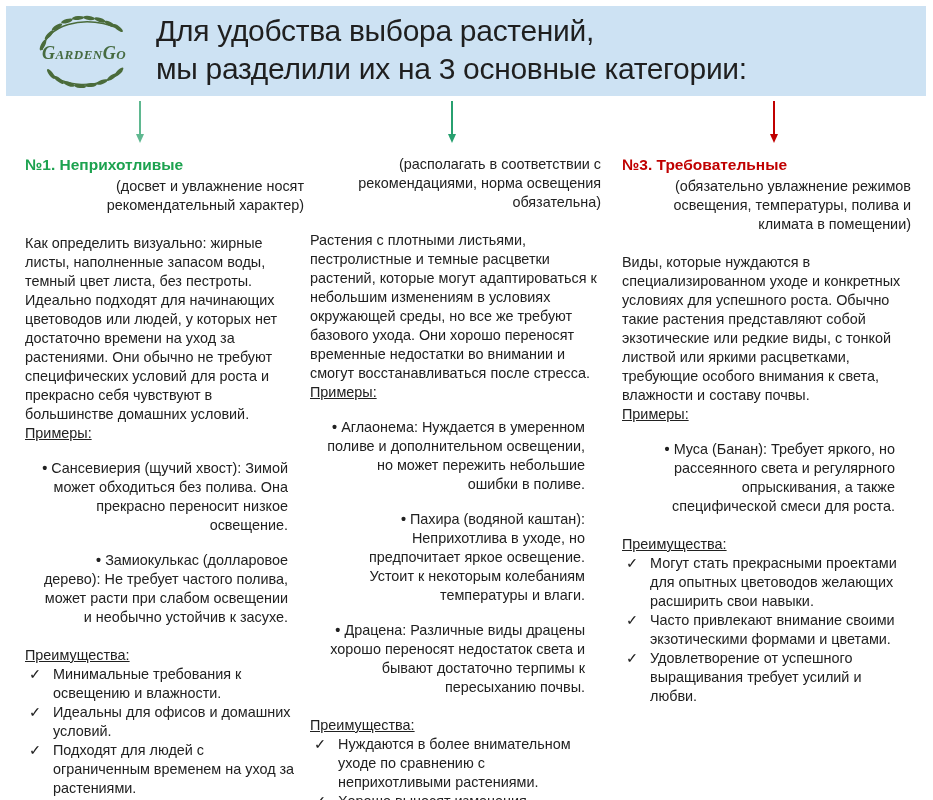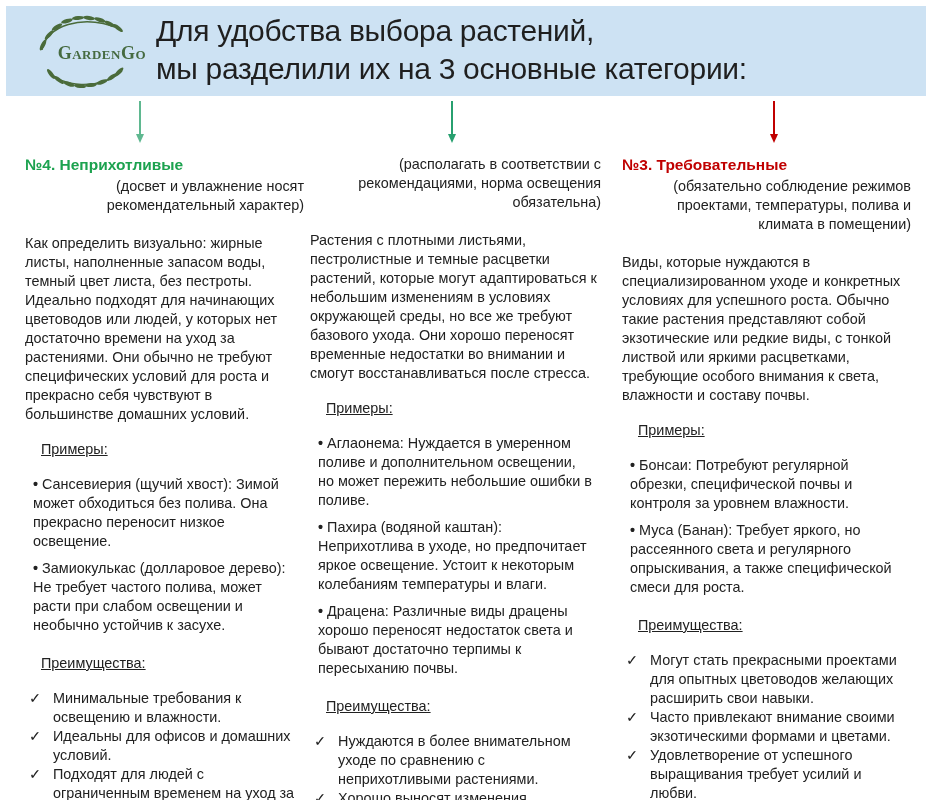--- a/index.html
+++ b/index.html
@@ -23,24 +23,24 @@
   }
 
   
   .banner{
     position:absolute;left:6px;top:6px;right:7px;height:90px;
     background:var(--banner-bg);
   }
   .logo{position:absolute;left:16px;top:2px;width:124px;height:86px;}
   .logo svg{position:absolute;left:0;top:0;}
   .logo-text{
-    position:absolute;left:0;right:0;top:35px;text-align:right;
+    position:absolute;left:0;right:0;top:35px;text-align:center;
     font-family:"Liberation Serif","DejaVu Serif",serif;
     font-variant:small-caps;font-weight:bold;font-size:18px;
-    letter-spacing:.5px;color:var(--logo-green);
+    letter-spacing:.5px;color:var(--logo-green);font-style:italic;
   }
   .banner-title{
     position:absolute;left:150px;right:12px;top:6px;
     font-size:30px;line-height:38px;letter-spacing:-.3px;
     color:var(--title-color);
   }
 
   
   .arrow{position:absolute;top:101px;height:37px;width:0;border-left:2px solid currentColor;}
   .arrow::after{
@@ -55,24 +55,24 @@
   .column{position:absolute;top:155px;font-size:14.4px;line-height:19px;}
   .column-1{left:25px;width:279px;}
   .column-2{left:310px;width:291px;}
   .column-3{left:622px;width:289px;}
   .col-heading{margin:0 0 2px 0;font-size:15.5px;line-height:20px;font-weight:bold;}
   .column-1 .col-heading{color:var(--green);}
   .column-2 .col-heading{color:var(--blue);}
   .column-3 .col-heading{color:var(--red);}
   .col-subtitle{margin:0 0 19px 0;text-align:right;}
   .col-desc{margin:0;}
-  .list-label{margin:16px;text-decoration:underline;}
+  .list-label{margin:0;text-decoration:underline;}
   .adv-label{margin-top:19px;}
   ul{list-style:none;margin:0;padding:0;}
-  .example-item{margin:8px;}
+  .example-item{margin:16px;text-align:right;}
   .bullet{font-weight:bold;}
   .advantage-item{display:flex;align-items:flex-start;padding-left:4px;}
   .advantage-item .check{flex:0 0 24px;width:24px;}
 </style>
 </head>
 <body>
 
 <header class="banner">
   <div class="logo">
     <svg width="124" height="86" viewBox="0 0 124 86">
@@ -106,21 +106,21 @@
     <div>Для удобства выбора растений,</div>
     <div>мы разделили их на 3 основные категории:</div>
   </div>
 </header>
 
 <div class="arrow arrow-1"></div>
 <div class="arrow arrow-2"></div>
 <div class="arrow arrow-3"></div>
 
 <section class="column column-1">
-  <h2 class="col-heading">№4. Неприхотливые</h2>
+  <h2 class="col-heading">№1. Неприхотливые</h2>
   <p class="col-subtitle">(досвет и увлажнение носят рекомендательный характер)</p>
   <p class="col-desc">Как определить визуально: жирные листы, наполненные запасом воды, темный цвет листа, без пестроты. Идеально подходят для начинающих цветоводов или людей, у которых нет достаточно времени на уход за растениями. Они обычно не требуют специфических условий для роста и прекрасно себя чувствуют в большинстве домашних условий.</p>
   <p class="list-label">Примеры:</p>
   <ul class="examples">
 
       <li class="example-item"><span class="bullet">•</span> <span class="item-text">Сансевиерия (щучий хвост): Зимой может обходиться без полива. Она прекрасно переносит низкое освещение.</span></li>
 
       <li class="example-item"><span class="bullet">•</span> <span class="item-text">Замиокулькас (долларовое дерево): Не требует частого полива, может расти при слабом освещении и необычно устойчив к засухе.</span></li>
 
     </ul>
@@ -171,27 +171,26 @@
 
       <li class="advantage-item">
         <span class="check">✓</span>
         <span class="item-text">Подходят для средних цветоводов, которые хотят развивать свои навыки.</span>
       </li>
     </ul>
 </section>
 
 <section class="column column-3">
   <h2 class="col-heading">№3. Требовательные</h2>
-  <p class="col-subtitle">(обязательно соблюдение режимов проектами, температуры, полива и климата в помещении)</p>
+  <p class="col-subtitle">(обязательно увлажнение режимов освещения, температуры, полива и климата в помещении)</p>
   <p class="col-desc">Виды, которые нуждаются в специализированном уходе и конкретных условиях для успешного роста. Обычно такие растения представляют собой экзотические или редкие виды, с тонкой листвой или яркими расцветками, требующие особого внимания к света, влажности и составу почвы.</p>
   <p class="list-label">Примеры:</p>
   <ul class="examples">
 
 
-      <li class="example-item"><span class="bullet">•</span> <span class="item-text">Бонсаи: Потребуют регулярной обрезки, специфической почвы и контроля за уровнем влажности.</span></li>
 
       <li class="example-item"><span class="bullet">•</span> <span class="item-text">Муса (Банан): Требует яркого, но рассеянного света и регулярного опрыскивания, а также специфической смеси для роста.</span></li>
     </ul>
   <p class="list-label adv-label">Преимущества:</p>
   <ul class="advantages">
 
       <li class="advantage-item">
         <span class="check">✓</span>
         <span class="item-text">Могут стать прекрасными проектами для опытных цветоводов желающих расширить свои навыки.</span>
       </li>

